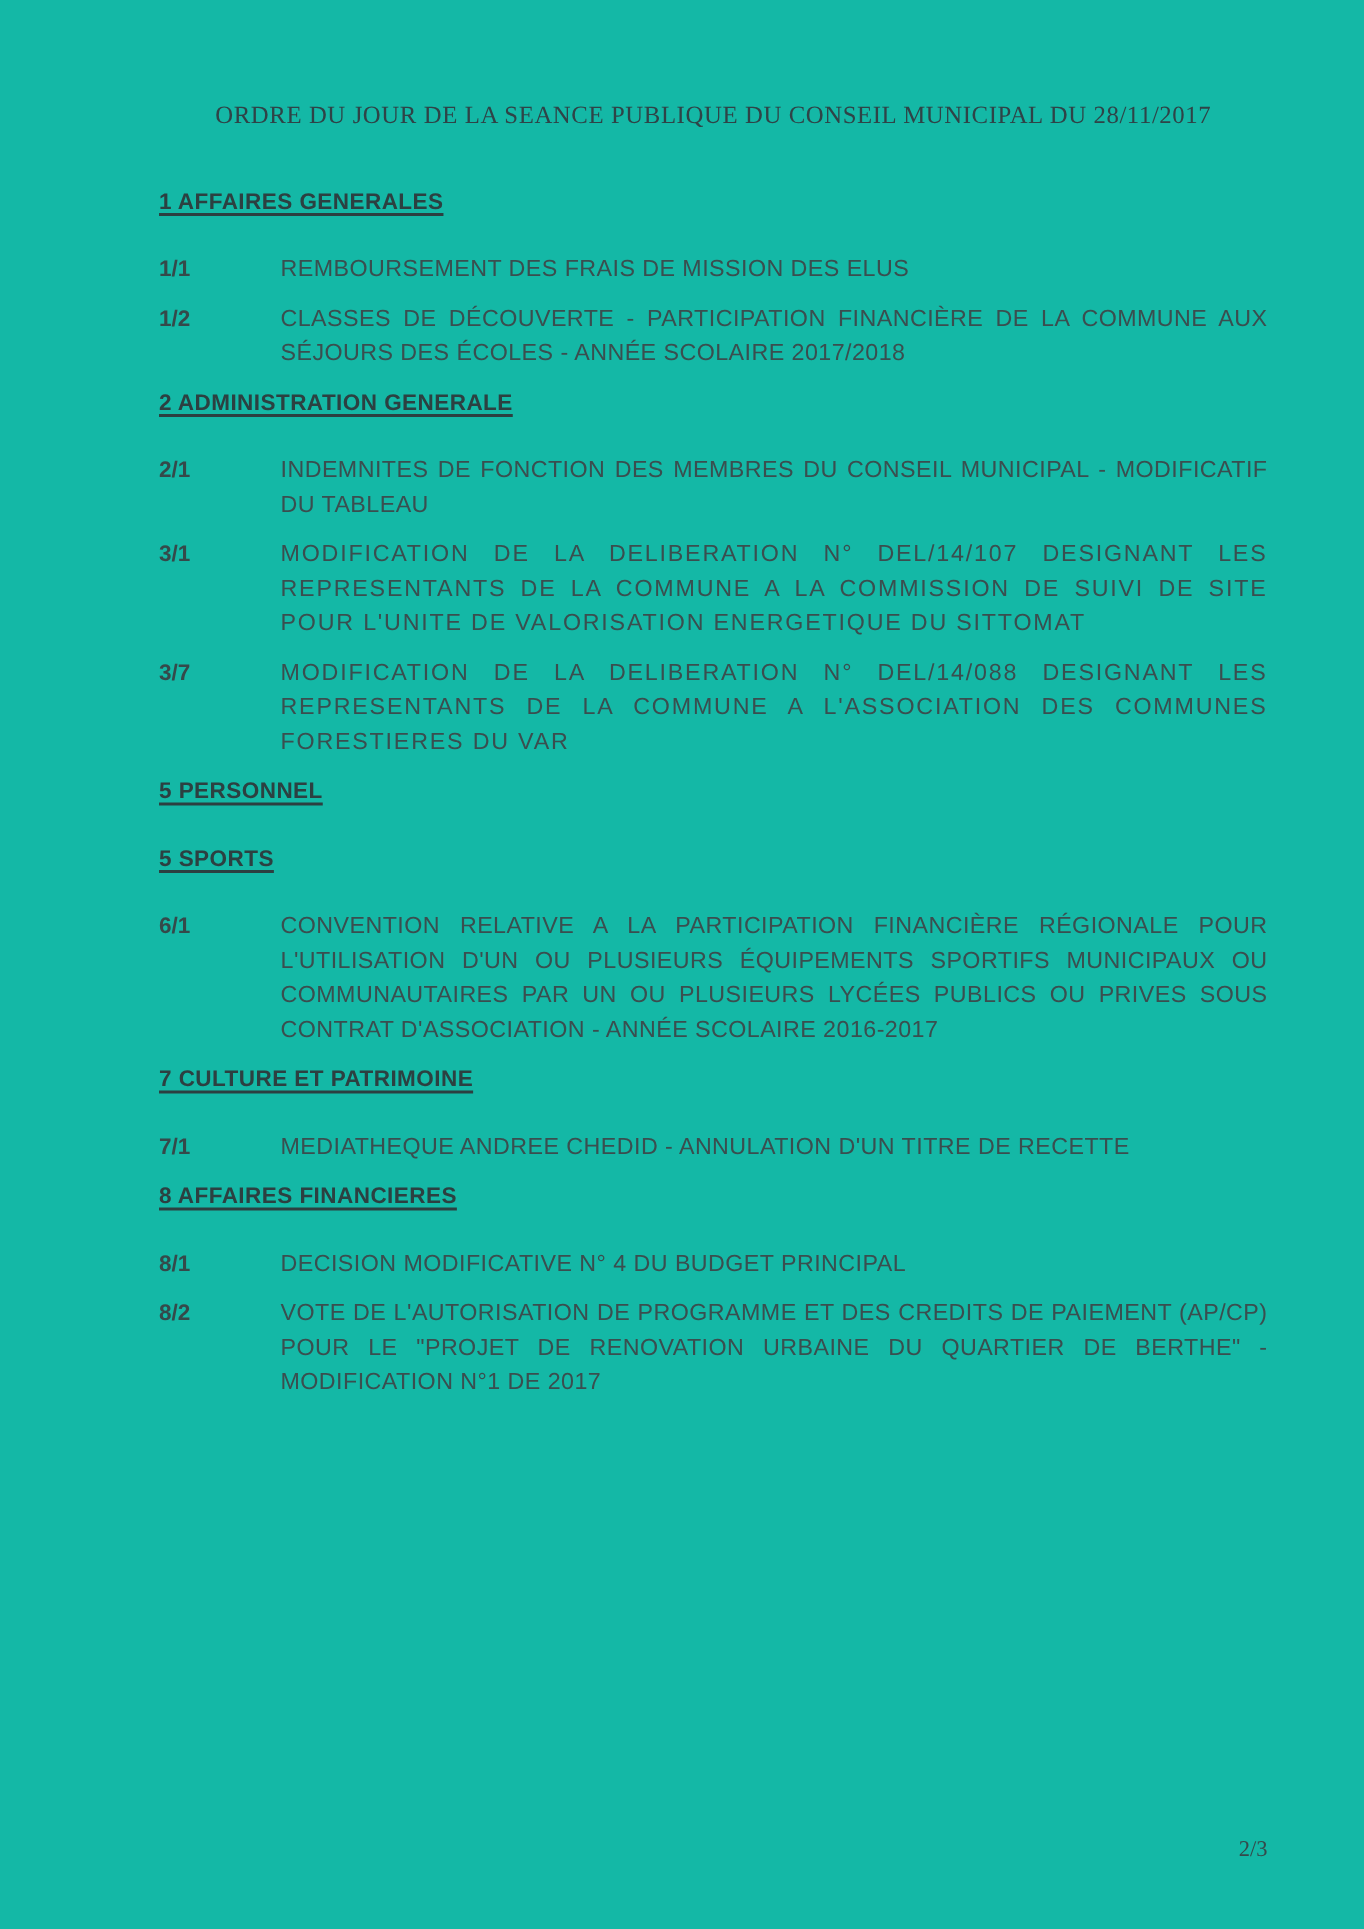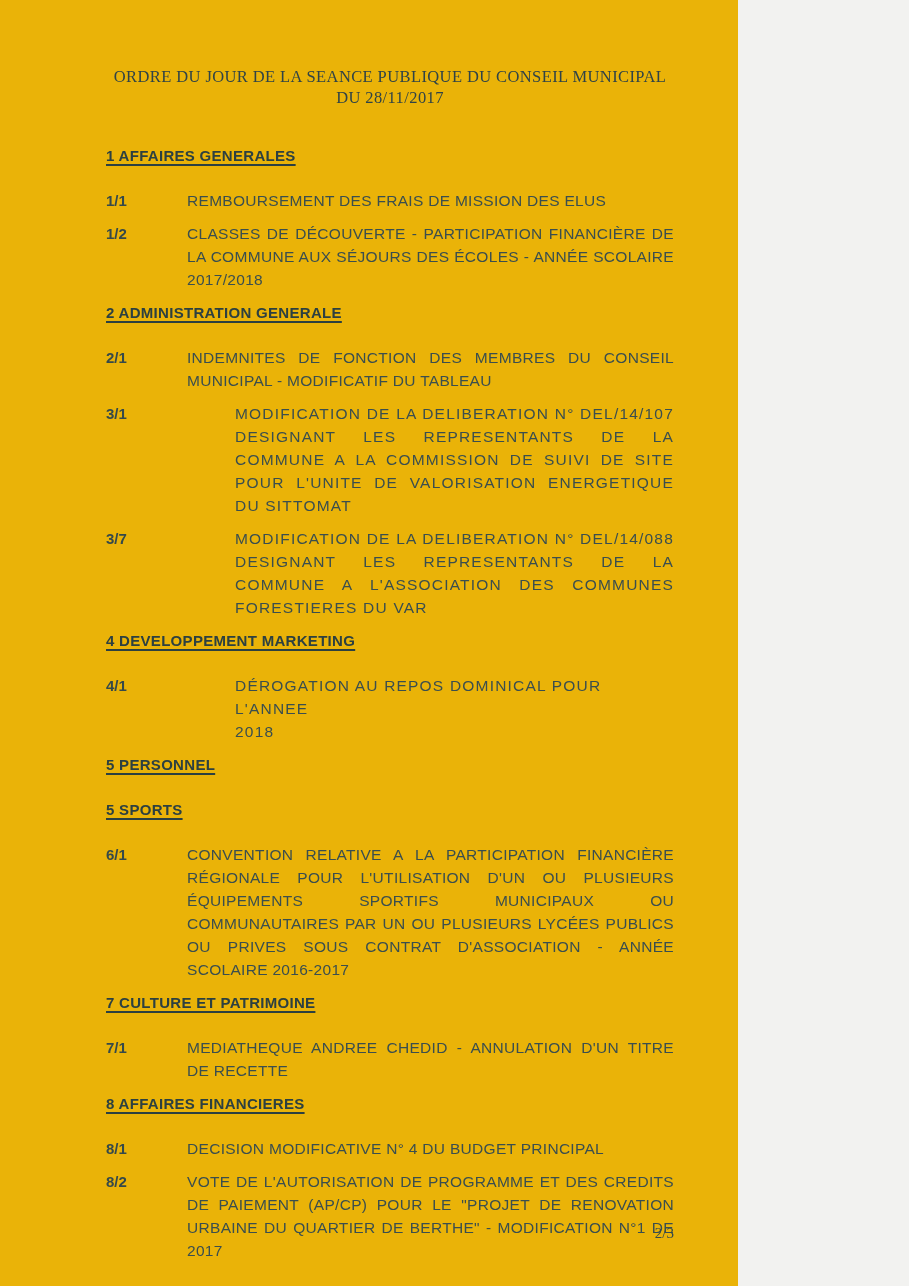--- a/index.html
+++ b/index.html
@@ -4,22 +4,22 @@
 <style>
   * { box-sizing: border-box; }
   html, body { margin: 0; padding: 0; }
   body {
     width: 909px; height: 1286px;
     background: #f2f2f0;
     font-family: "Liberation Sans", sans-serif;
   }
   .page {
     position: relative;
-    width: 738px; height: 1286px;
-    background: #eab308;
+    width: 909px; height: 1286px;
+    background: #14b8a6;
     overflow: hidden;
   }
   .doc-title {
     margin: 66px 64px 0 106px;
     text-align: center;
     font-family: "Liberation Serif", serif;
     font-size: 16.5px;
     letter-spacing: 0.4px;
     color: #2f4347;
     line-height: 21px;
@@ -54,21 +54,20 @@
   .item-text {
     flex: 1;
     font-size: 15.5px;
     color: #3a4e4f;
     line-height: 23px;
     letter-spacing: 0.3px;
     text-align: justify;
   }
   .item-text.spaced {
     letter-spacing: 1.2px;
-    margin-left: 48px;
   }
   .item-text.preline {
     white-space: pre-line;
     text-align: left;
   }
   .page-number {
     position: absolute;
     right: 64px;
     bottom: 44px;
     font-family: "Liberation Serif", serif;
@@ -116,30 +115,20 @@
     <div class="item-text spaced">MODIFICATION DE LA DELIBERATION N° DEL/14/107 DESIGNANT LES REPRESENTANTS DE LA COMMUNE A LA COMMISSION DE SUIVI DE SITE POUR L'UNITE DE VALORISATION ENERGETIQUE DU SITTOMAT</div>
   </div>
 
   <div class="agenda-item">
     <div class="item-num">3/7</div>
     <div class="item-text spaced">MODIFICATION DE LA DELIBERATION N° DEL/14/088 DESIGNANT LES REPRESENTANTS DE LA COMMUNE A L'ASSOCIATION DES COMMUNES FORESTIERES DU VAR</div>
   </div>
 </div>
   </div>
 
-  <div class="agenda-section">
-    <div class="section-heading">4 DEVELOPPEMENT MARKETING</div>
-    <div class="section-items">
-  <div class="agenda-item">
-    <div class="item-num">4/1</div>
-    <div class="item-text spaced preline">DÉROGATION AU REPOS DOMINICAL POUR L'ANNEE
-2018</div>
-  </div>
-</div>
-  </div>
 
   <div class="agenda-section">
     <div class="section-heading">5 PERSONNEL</div>
   </div>
 
   <div class="agenda-section">
     <div class="section-heading">5 SPORTS</div>
     <div class="section-items">
   <div class="agenda-item">
     <div class="item-num">6/1</div>

